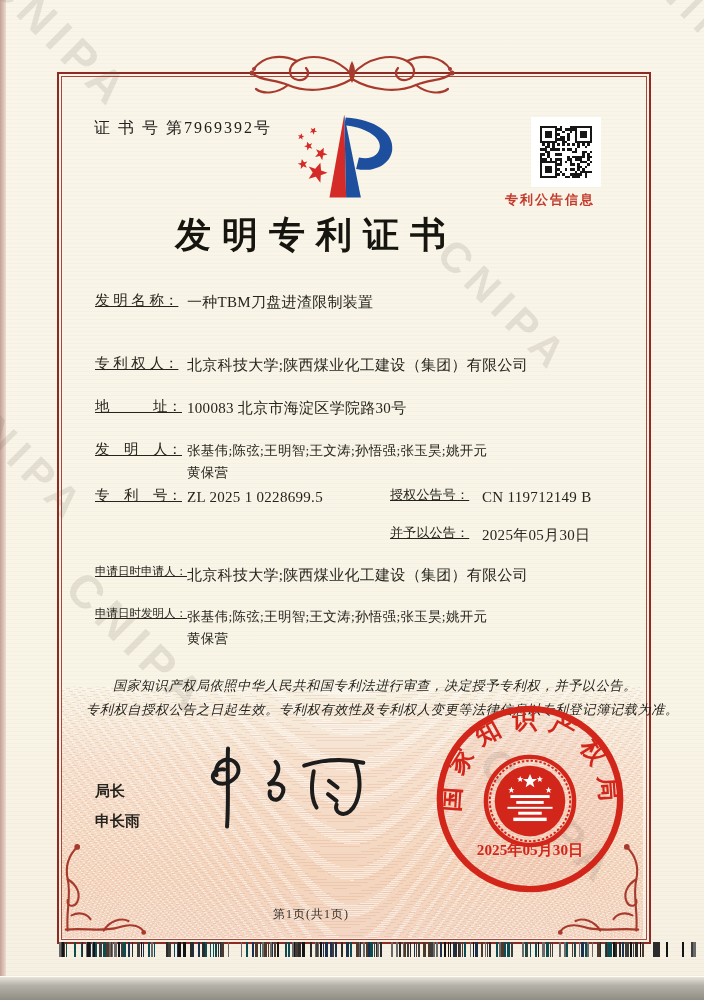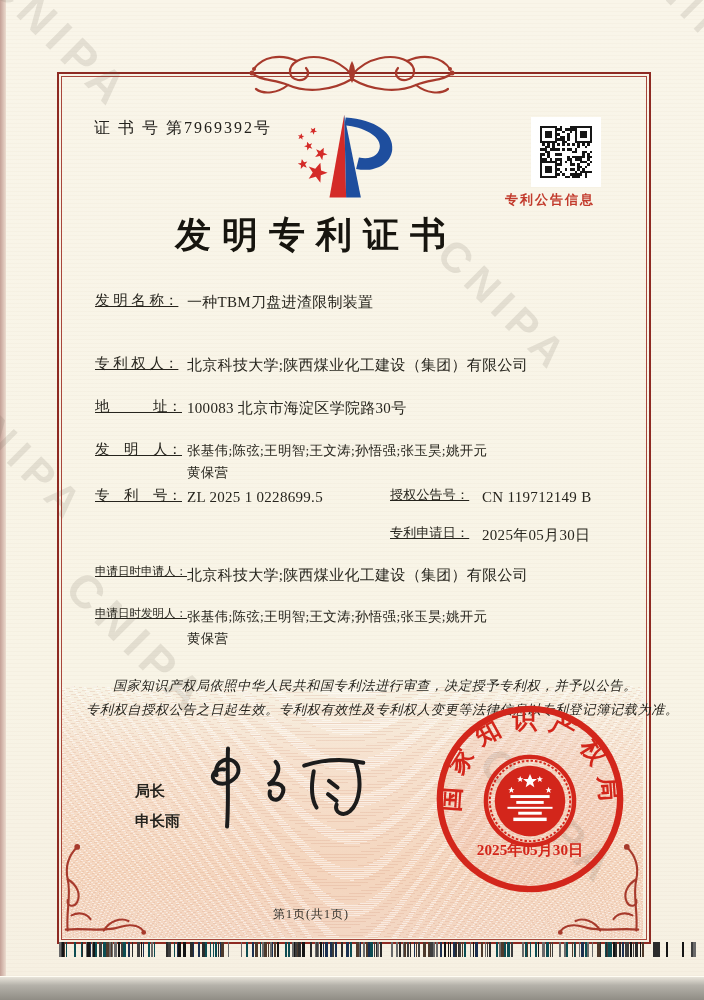--- a/index.html
+++ b/index.html
@@ -37,21 +37,21 @@
   .row{position:absolute;left:95px;z-index:5;color:#26241d;white-space:nowrap;}
   .lbl{display:inline-block;width:92px;font-size:14.5px;vertical-align:top;text-decoration:underline;}
   .lbl-md{font-size:13px;letter-spacing:.2px;}
   .lbl-sm{font-size:11.5px;letter-spacing:0;}
   .val{display:inline-block;font-size:15px;letter-spacing:.3px;vertical-align:top;line-height:22px;}
   .val-names{font-size:13.5px;}
   .row-r{left:390px;}
   .legal{position:absolute;z-index:5;color:#211f19;font-size:13.2px;font-style:italic;
         letter-spacing:.6px;white-space:nowrap;}
   .signer{position:absolute;left:95px;z-index:6;font-family:"Liberation Sans","DejaVu Sans",sans-serif;
-        font-weight:bold;font-size:15px;color:#26241f;margin-left:40px;}
+        font-weight:bold;font-size:15px;color:#26241f;}
   .signature{position:absolute;left:188px;top:742px;z-index:6;}
   .seal{position:absolute;left:432px;top:701px;z-index:7;}
   .footer{position:absolute;left:58px;top:906px;width:506px;z-index:5;text-align:center;
         font-size:12px;letter-spacing:1px;color:#33312b;}
   .barcode{position:absolute;left:57px;top:942px;z-index:5;}
 </style>
 </head>
 <body>
 
 <svg width="0" height="0" style="position:absolute">
@@ -372,21 +372,21 @@
   <div class="row" style="top:440px">
     <span class="lbl">发　明　人：</span><span class="val val-names"><span>张基伟;陈弦;王明智;王文涛;孙悟强;张玉昊;姚开元</span><br><span>黄保营</span></span>
   </div>
   <div class="row" style="top:486px">
     <span class="lbl">专　利　号：</span><span class="val">ZL 2025 1 0228699.5</span>
   </div>
   <div class="row row-r" style="top:486px">
     <span class="lbl lbl-md">授权公告号：</span><span class="val">CN 119712149 B</span>
   </div>
   <div class="row row-r" style="top:524px">
-    <span class="lbl lbl-md">专利申请日：</span><span class="val">2025年05月30日</span>
+    <span class="lbl lbl-md">并予以公告：</span><span class="val">2025年05月30日</span>
   </div>
   <div class="row" style="top:564px">
     <span class="lbl lbl-sm">申请日时申请人：</span><span class="val">北京科技大学;陕西煤业化工建设（集团）有限公司</span>
   </div>
   <div class="row" style="top:606px">
     <span class="lbl lbl-sm">申请日时发明人：</span><span class="val val-names"><span>张基伟;陈弦;王明智;王文涛;孙悟强;张玉昊;姚开元</span><br><span>黄保营</span></span>
   </div>
 
   <div class="legal" style="left:86px;top:701px">专利权自授权公告之日起生效。专利权有效性及专利权人变更等法律信息以专利登记簿记载为准。</div>
   <div class="legal" style="left:113px;top:677px">国家知识产权局依照中华人民共和国专利法进行审查，决定授予专利权，并予以公告。</div>

